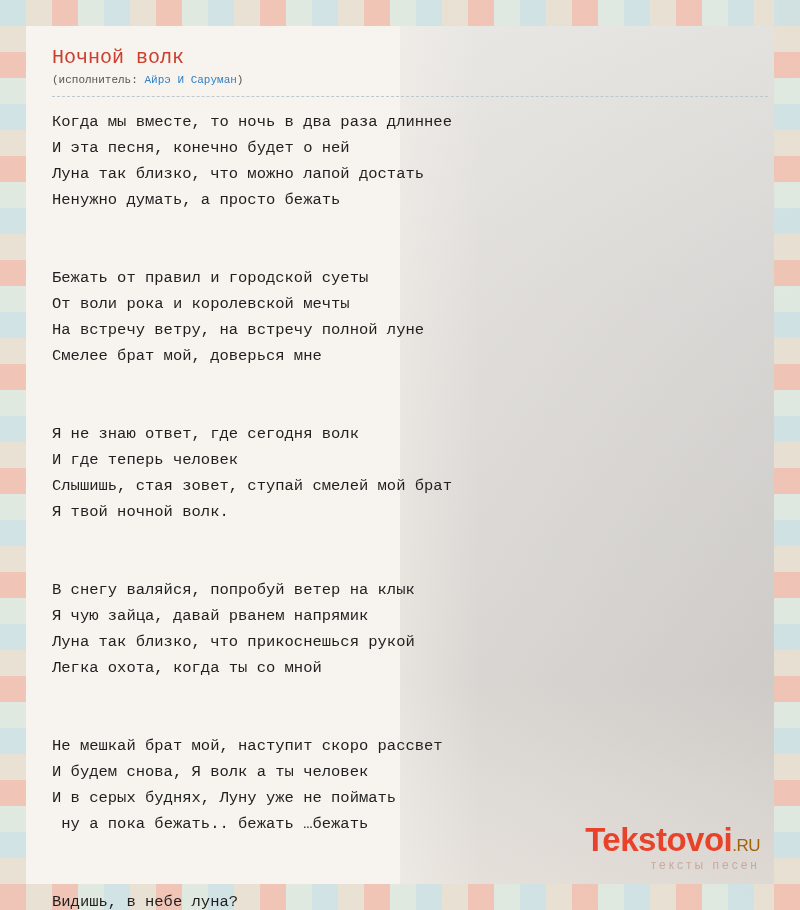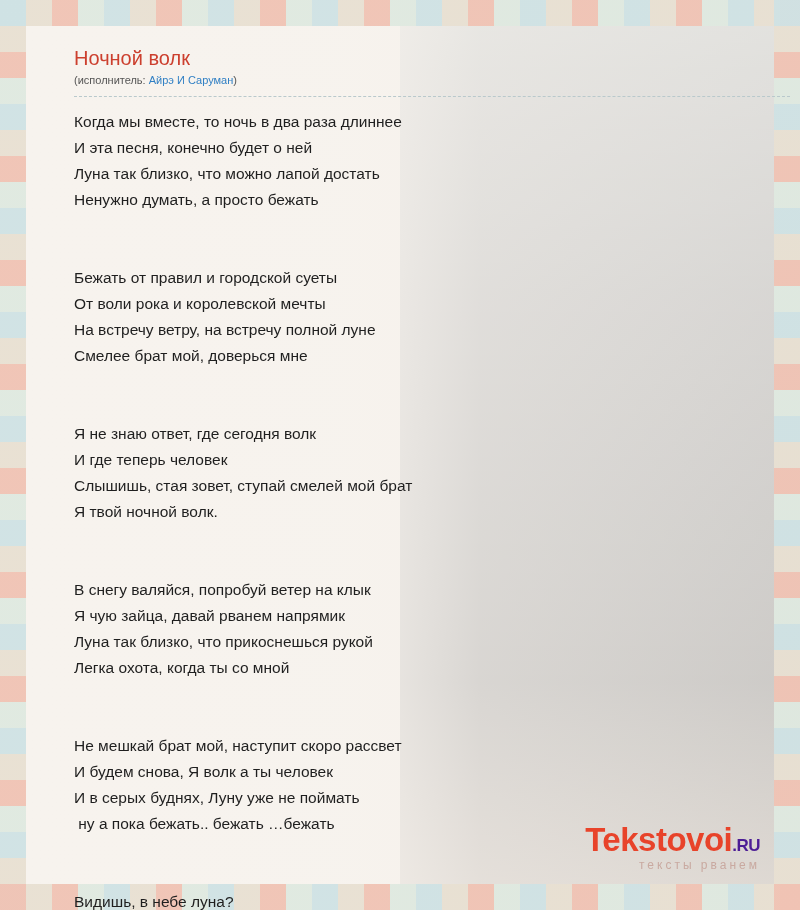--- a/index.html
+++ b/index.html
@@ -69,22 +69,23 @@
   }
   .border-left { left: 0; }
   .border-right { right: 0; }
 
   .content {
     position: absolute;
     top: 26px;
     left: 26px;
     right: 26px;
     bottom: 26px;
-    padding: 14px 24px 0 26px;
+    padding: 14px 24px 0 4px;
     box-sizing: border-box;
+    font-family: Liberation Mono, monospace;
   }
 
   .song-title {
     font-size: 20px;
     color: #cc3f2e;
     margin: 6px 0 4px 22px;
     font-weight: 400;
     line-height: 1.2;
   }
   .performer-line {
@@ -118,21 +119,21 @@
     text-align: right;
     z-index: 5;
   }
   .wm-main {
     font-size: 33px;
     font-weight: bold;
     color: #e8432a;
     letter-spacing: -0.5px;
     line-height: 1;
   }
-  .wm-ru { font-size: 17px; color: #4c1d95; font-weight: bold; }
+  .wm-ru { font-size: 17px; color: #a16207; font-weight: normal; }
   .wm-sub {
     font-size: 12px;
     color: #c9a9a0;
     letter-spacing: 3px;
     margin-top: 2px;
   }
 </style>
 </head>
 <body>
 
@@ -192,16 +193,16 @@
 
 Видишь, в небе луна?
  Для нас готовит она тропинку из серебра.
 Славный повод даёт.
  Давай покажем ей, брат, кто здесь Ночной Волк!</div>
 
   </div>
 
   <div class="watermark">
     <div class="wm-main"><span>Tekstovoi</span><span class="wm-ru">.RU</span></div>
-    <div class="wm-sub">тексты рванем</div>
+    <div class="wm-sub">тексты песен</div>
   </div>
 
 </div>
 
 </body></html>

